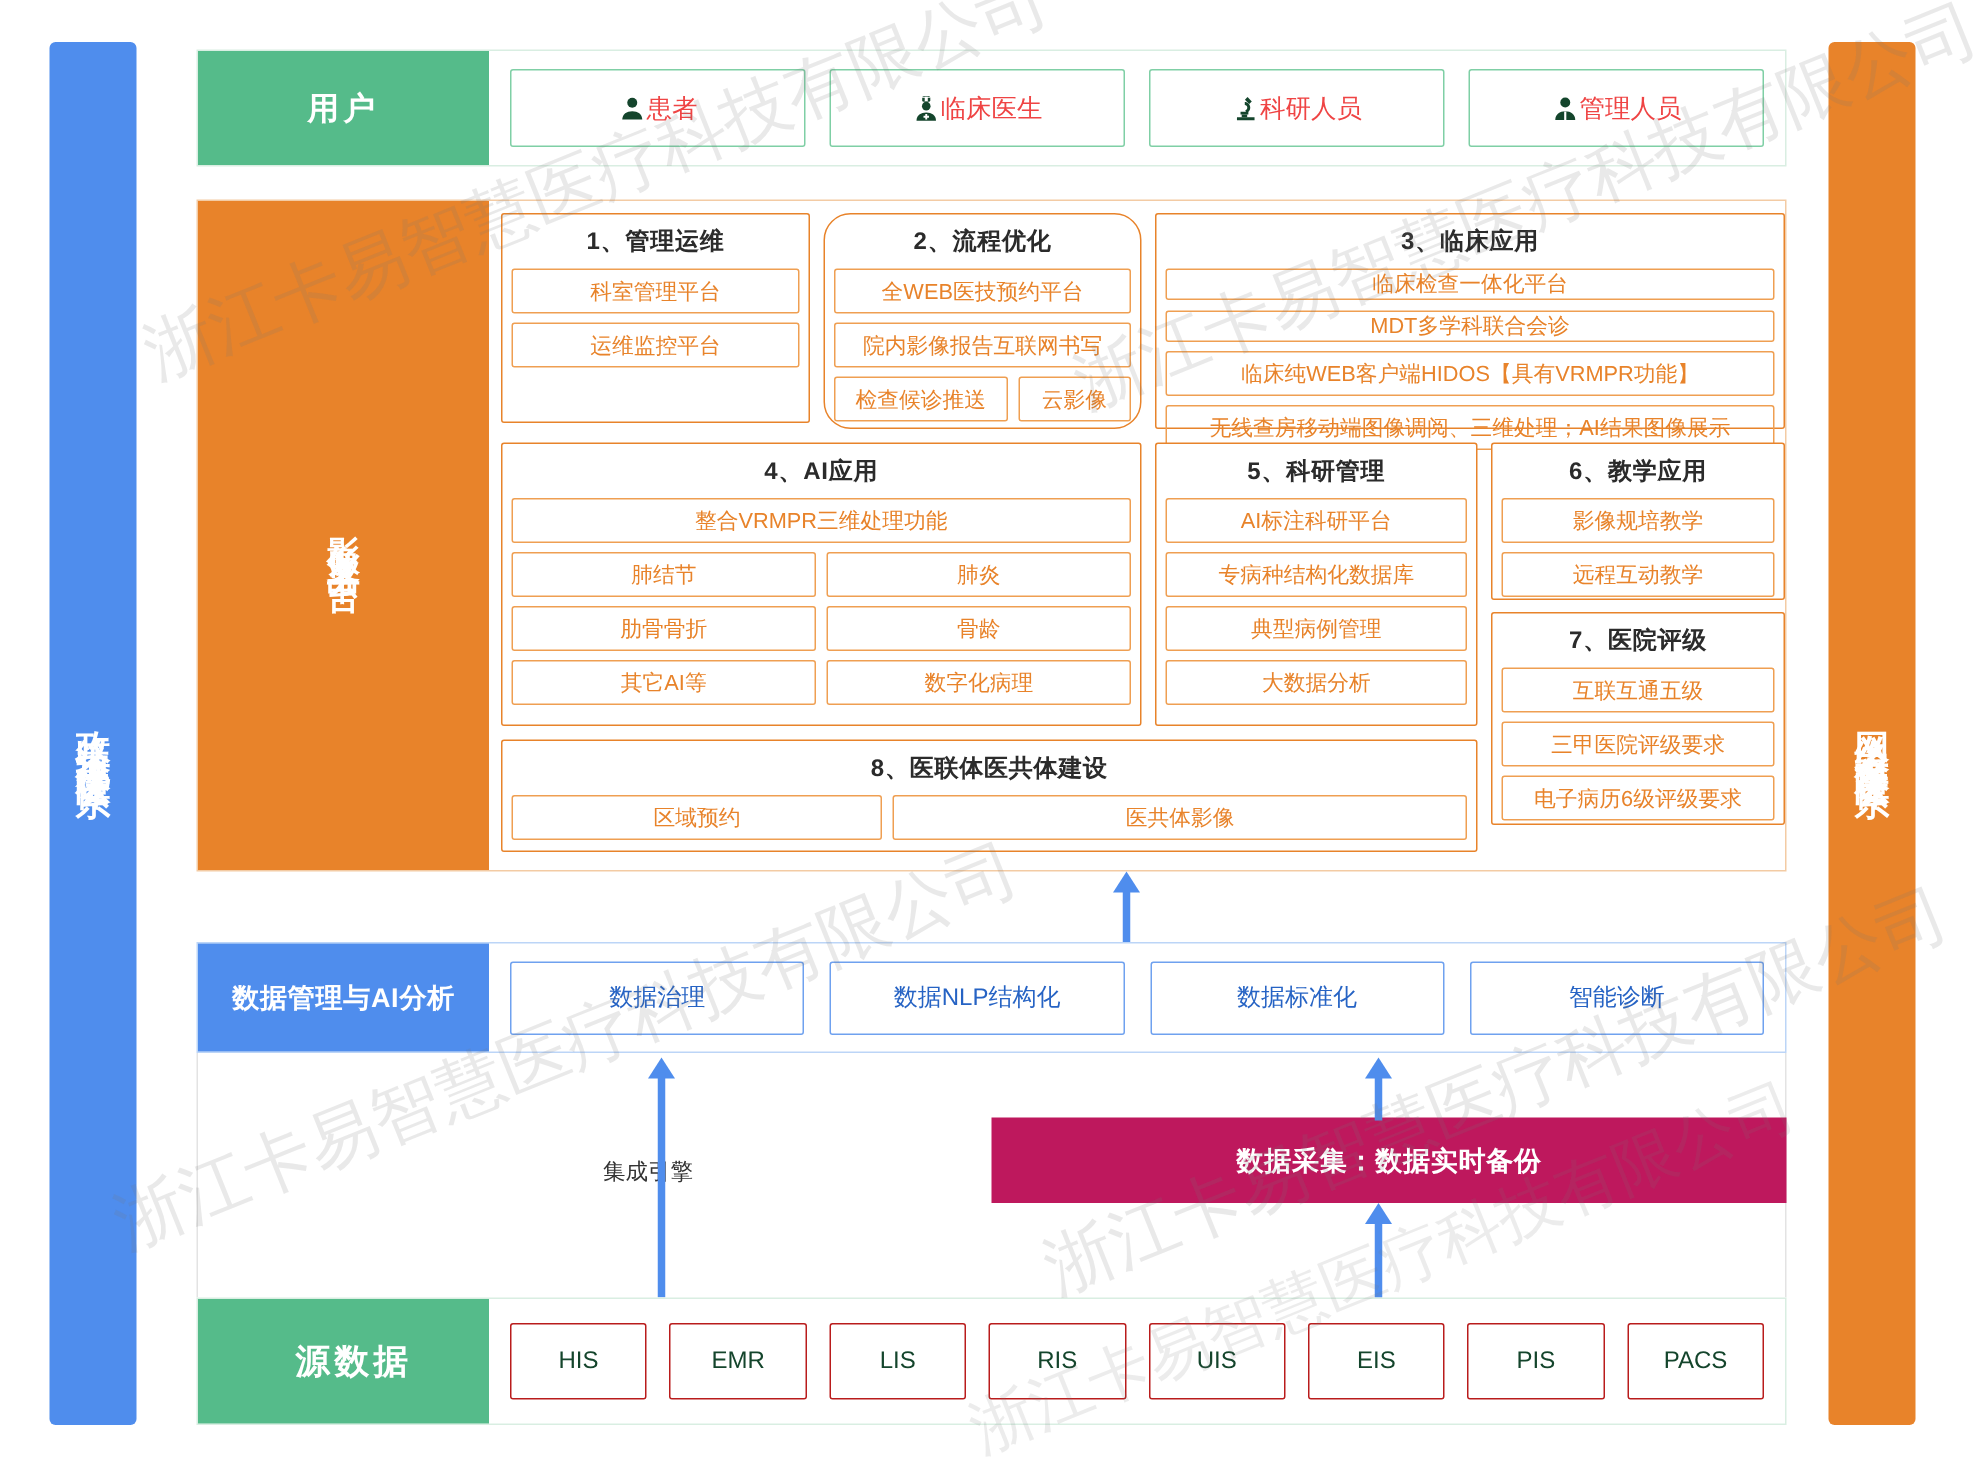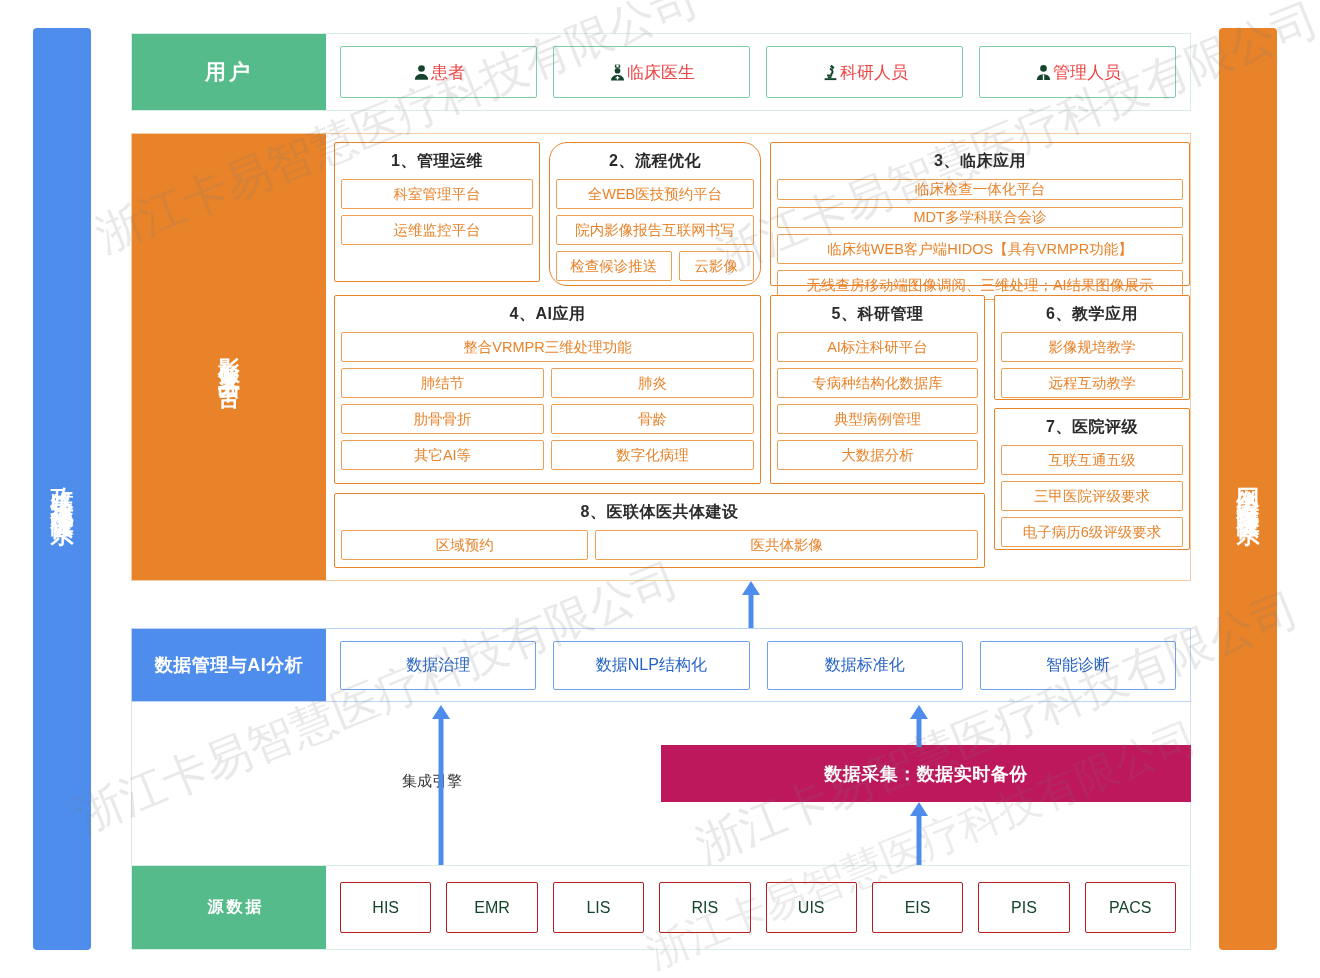--- a/index.html
+++ b/index.html
@@ -163,21 +163,21 @@
 
   
   #src-row {
     left: 131px; top: 865px; width: 1060px; height: 85px;
     border: 1px solid #d9eee2;
     display: flex;
   }
   #src-label {
     width: 194px; height: 100%;
     background: #55bb8a; color: #fff;
-    font-size: 16px; font-weight: bold; letter-spacing: 3px;
+    font-size: 23px; font-weight: bold; letter-spacing: 3px;
     display: flex; align-items: center; justify-content: center; padding-left: 14px;
   }
   #src-items {
     flex: 1; display: flex; align-items: center;
     justify-content: space-between; padding: 0 14px; gap: 15px;
   }
   .src-card {
     flex: 1; height: 51px;
     border: 1px solid #b91c1c; border-radius: 2px;
     display: flex; align-items: center; justify-content: center;

